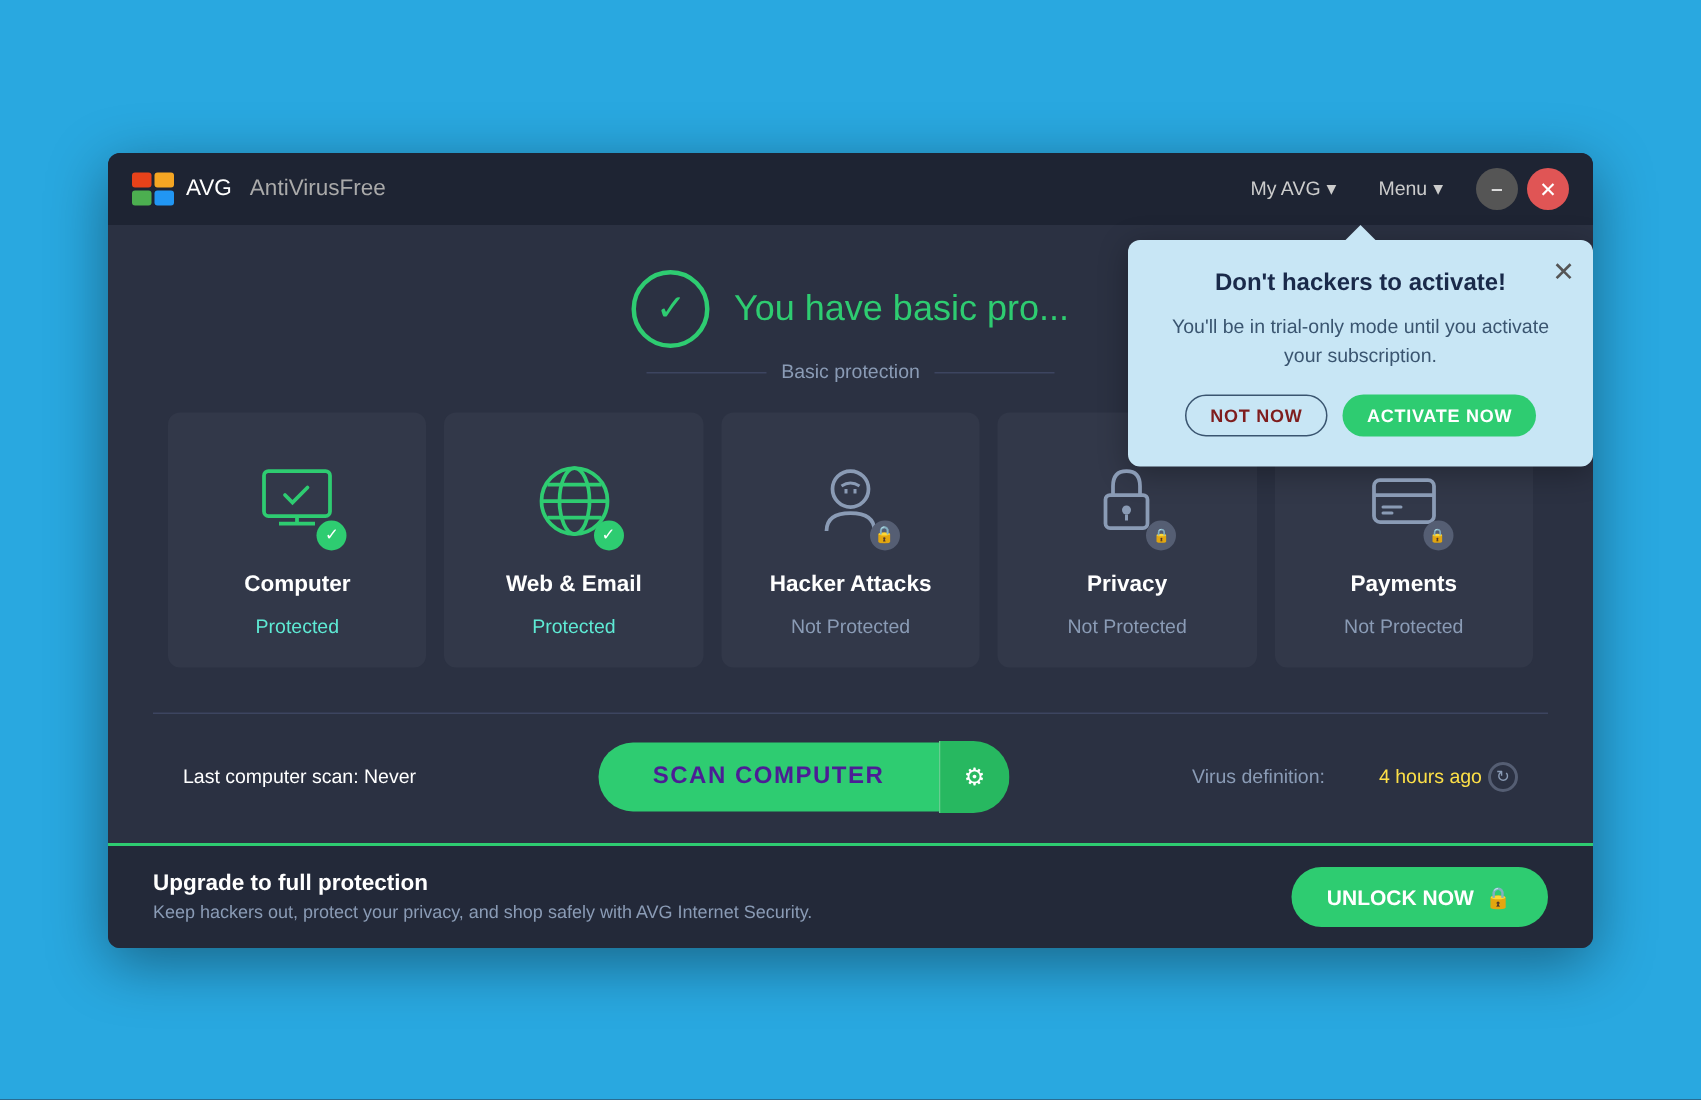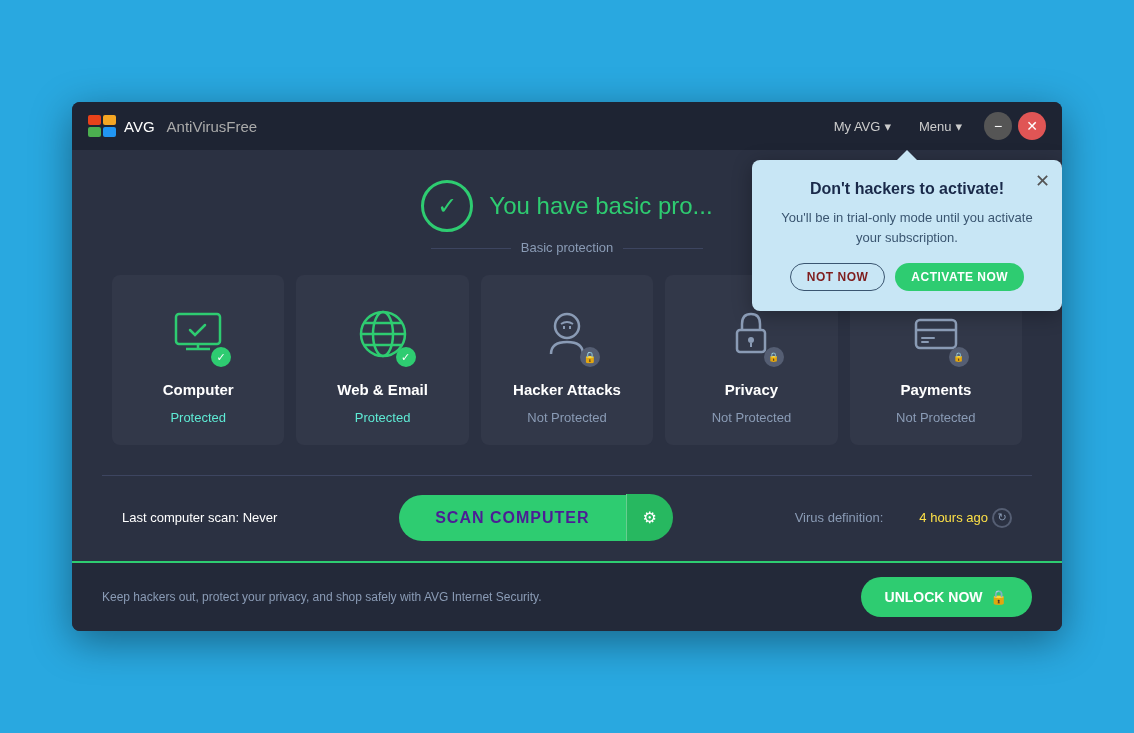--- a/index.html
+++ b/index.html
@@ -515,20 +515,21 @@
       <div class="virus-def">
         <span>Virus definition:</span>
         <span class="time">4 hours ago</span>
         <div class="refresh-icon">↻</div>
       </div>
     </div>
   </div>
 
   <div class="upgrade-footer">
     <div class="upgrade-text">
+      <h3>Upgrade to full protection</h3>
       <p>Keep hackers out, protect your privacy, and shop safely with AVG Internet Security.</p>
     </div>
     <button class="unlock-btn">
       <span>UNLOCK NOW</span>
       <span>🔒</span>
     </button>
   </div>
 </div>
 
 </body></html>

